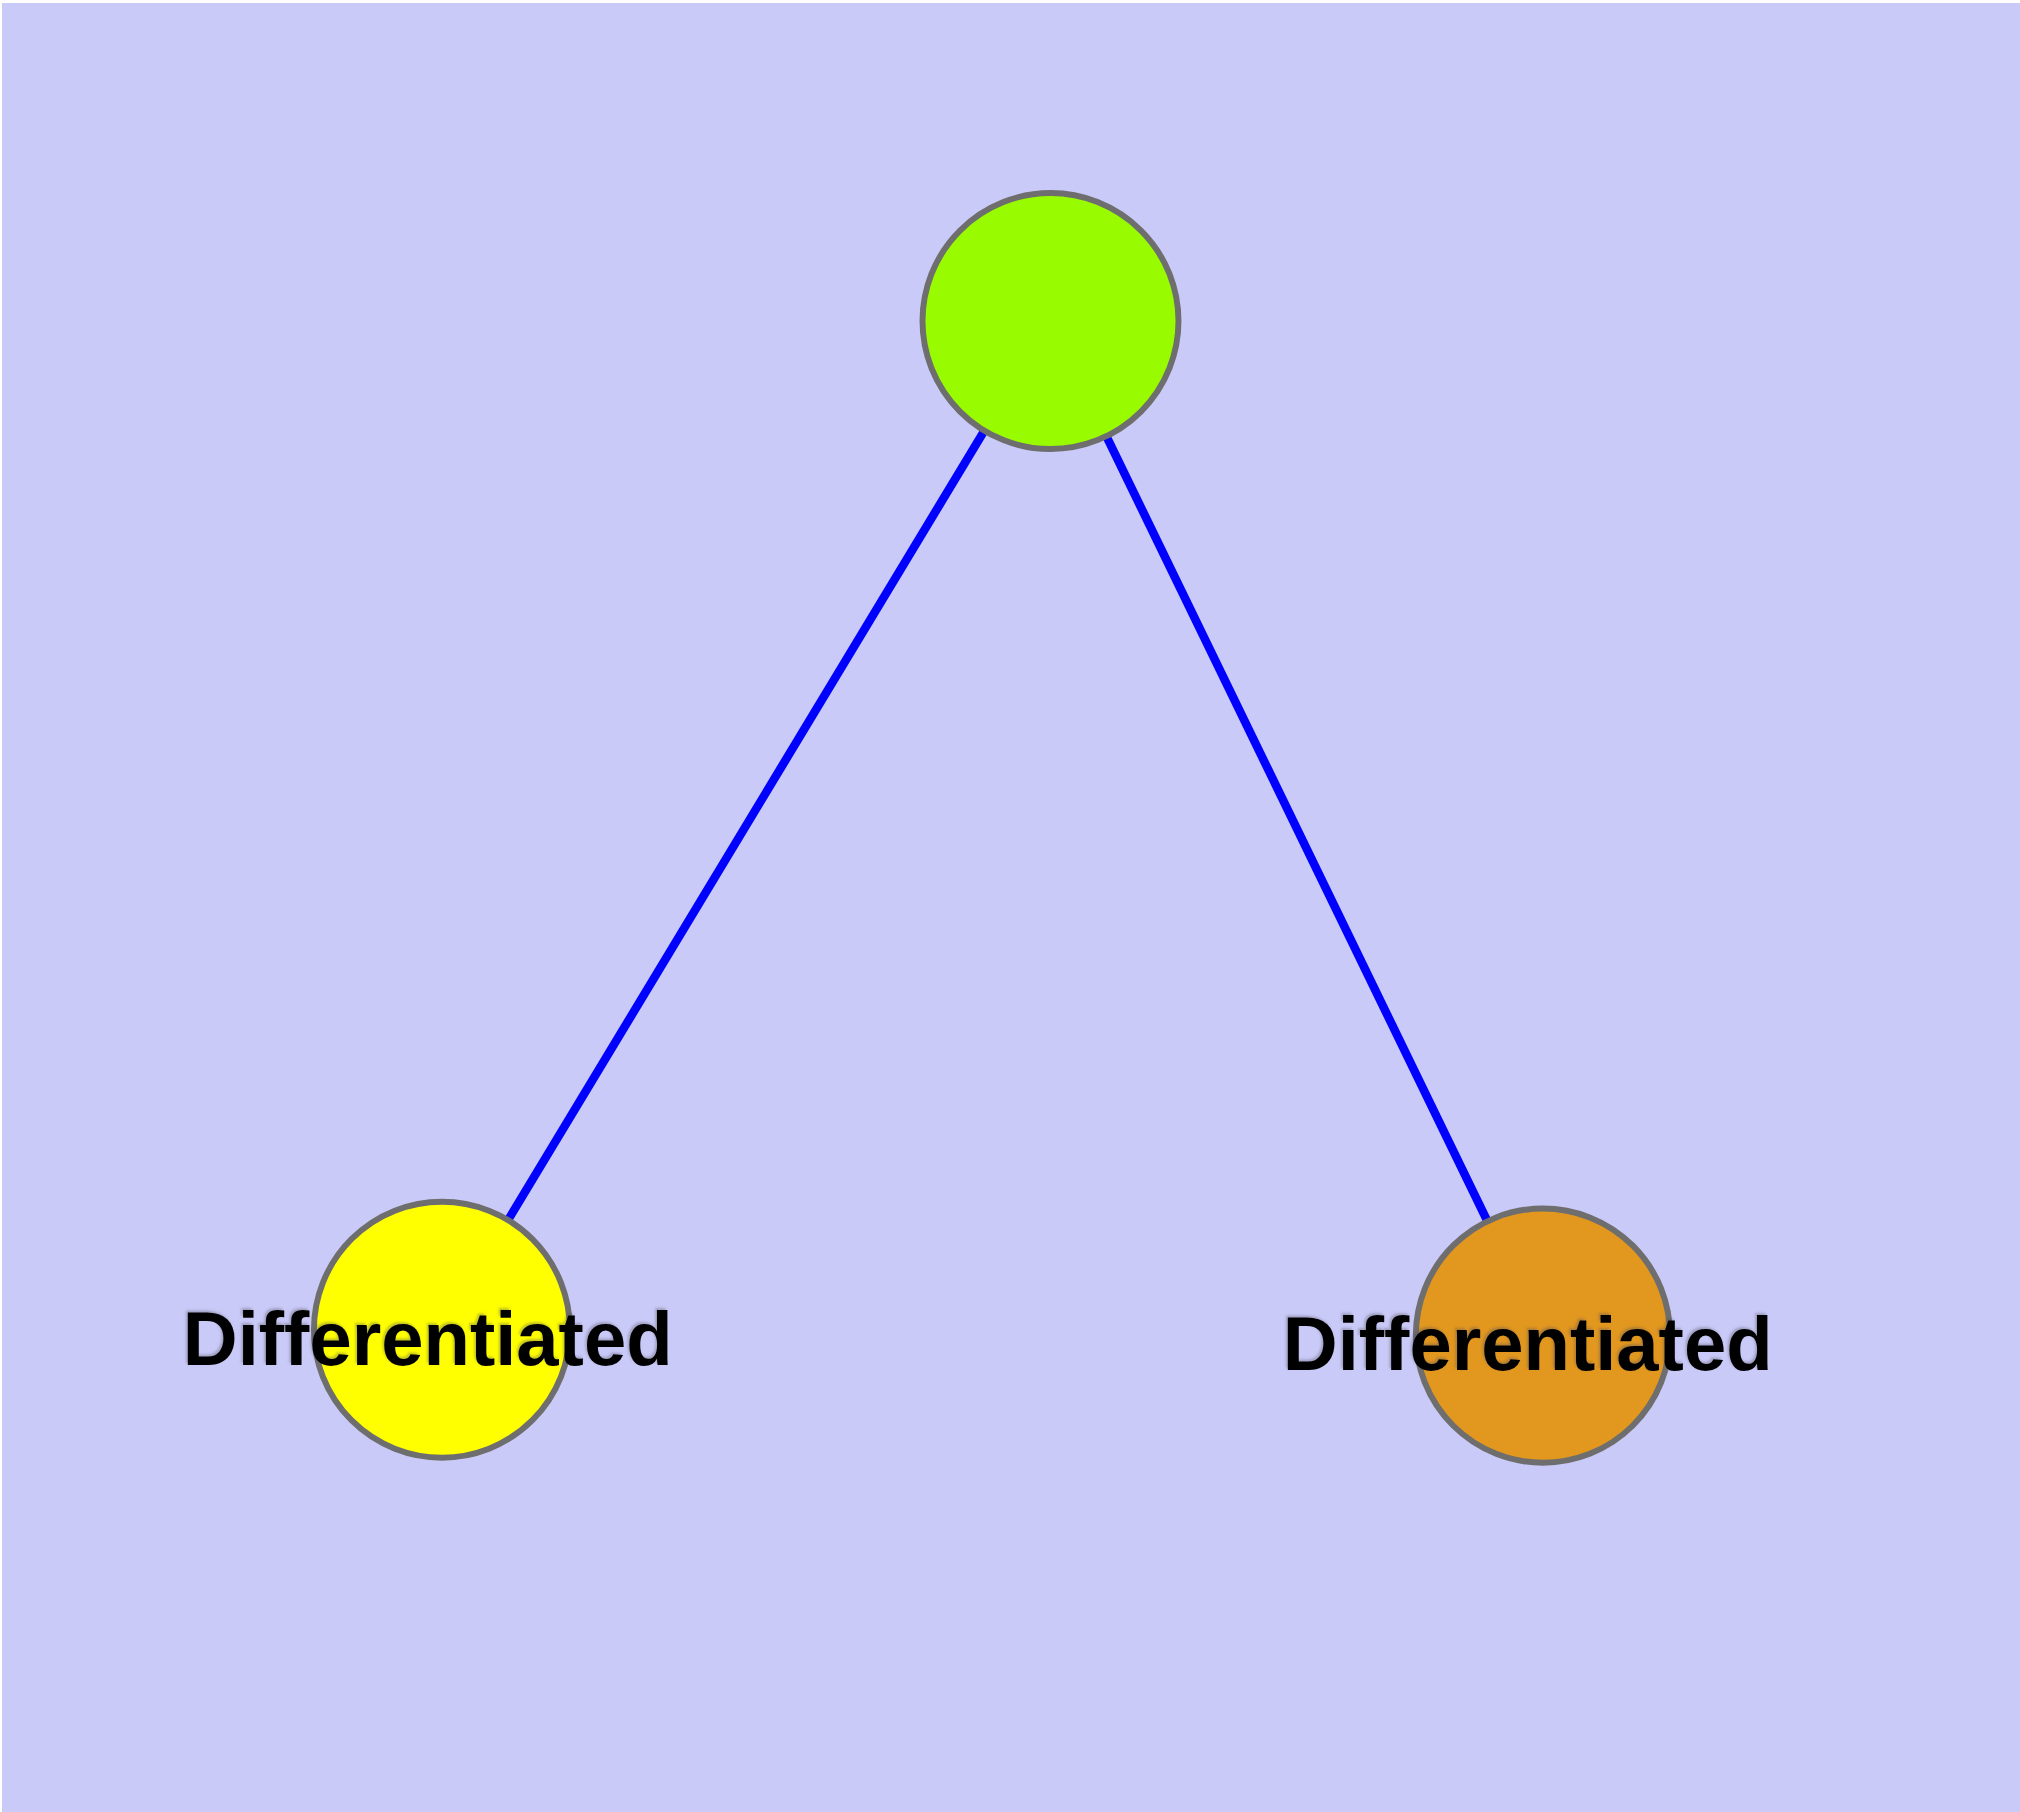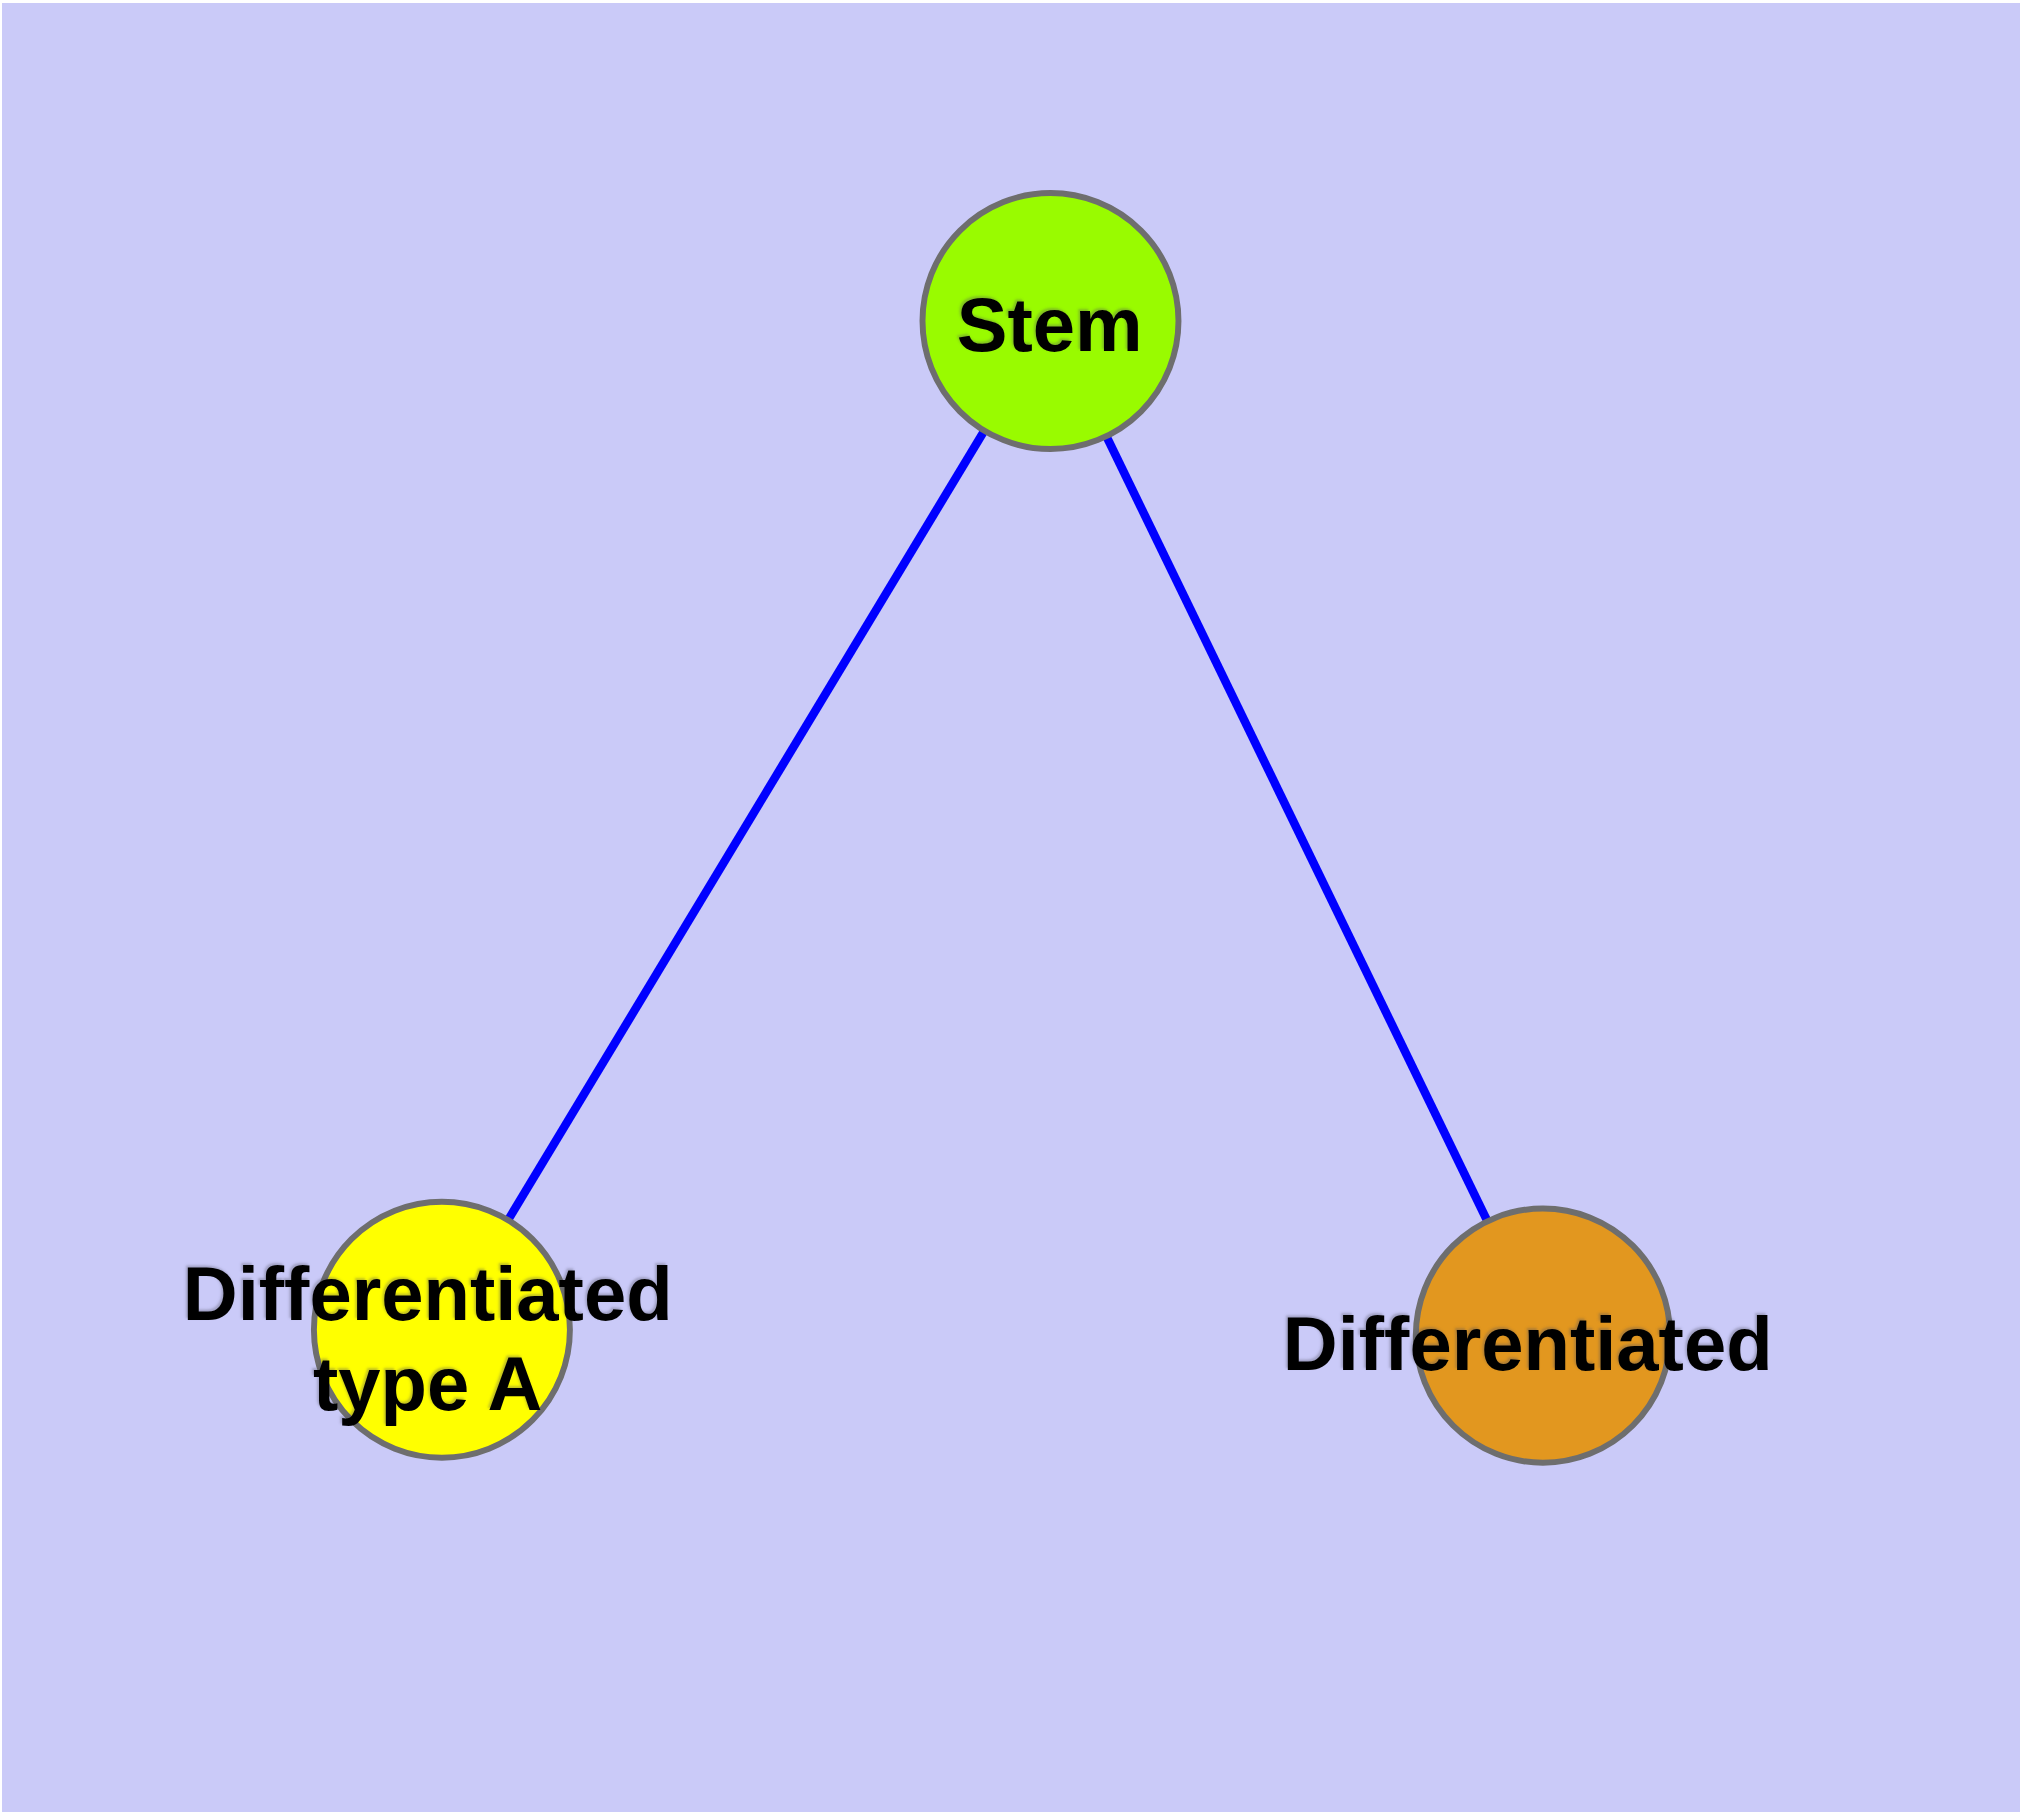--- a/index.html
+++ b/index.html
@@ -45,24 +45,20 @@
 
 <div id="canvas" style="background: rgb(202, 202, 248);">
   <svg id="diagram-svg" xmlns="http://www.w3.org/2000/svg" viewBox="0 0 2382 2135" width="2019" height="1810">
       <line x1="1237" y1="375" x2="519" y2="1565" stroke="#0000FF" stroke-width="10"></line>
       <line x1="1237" y1="375" x2="1818" y2="1572" stroke="#0000FF" stroke-width="10"></line>
       <circle cx="1237" cy="375" r="151" fill="#99FB00" stroke="#6E6E6E" stroke-width="7"></circle>
       <circle cx="519" cy="1565" r="151" fill="#FFFF00" stroke="#6E6E6E" stroke-width="7"></circle>
       <circle cx="1818" cy="1572" r="150" fill="#E2971F" stroke="#6E6E6E" stroke-width="7"></circle>
     </svg>
 
-<div class="node-label" style="left: 1048px; top: 322px; color: rgb(0, 0, 0);">
-      <div>Stem</div>
-    </div>
     <div class="node-label" style="left: 426px; top: 1336px; color: rgb(0, 0, 0);">
       <div>Differentiated</div>
-      <div>type A</div>
     </div>
     <div class="node-label" style="left: 1526px; top: 1341px; color: rgb(0, 0, 0);">
       <div>Differentiated</div>
     </div>
   </div>
 
 
 </body></html>

